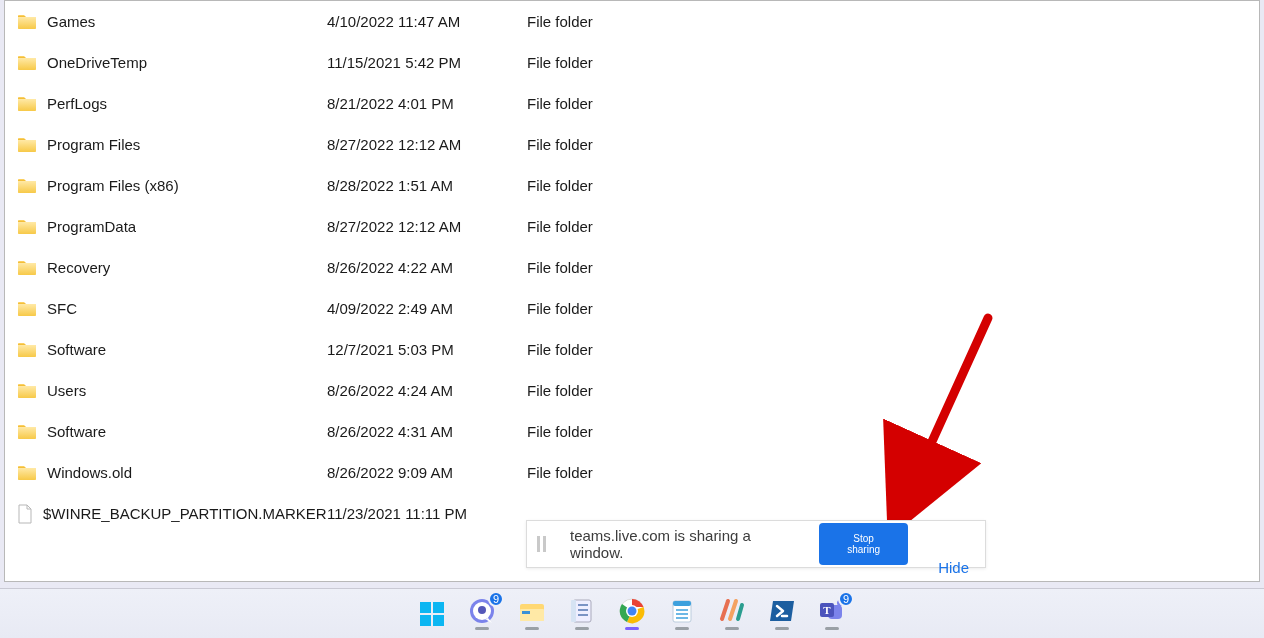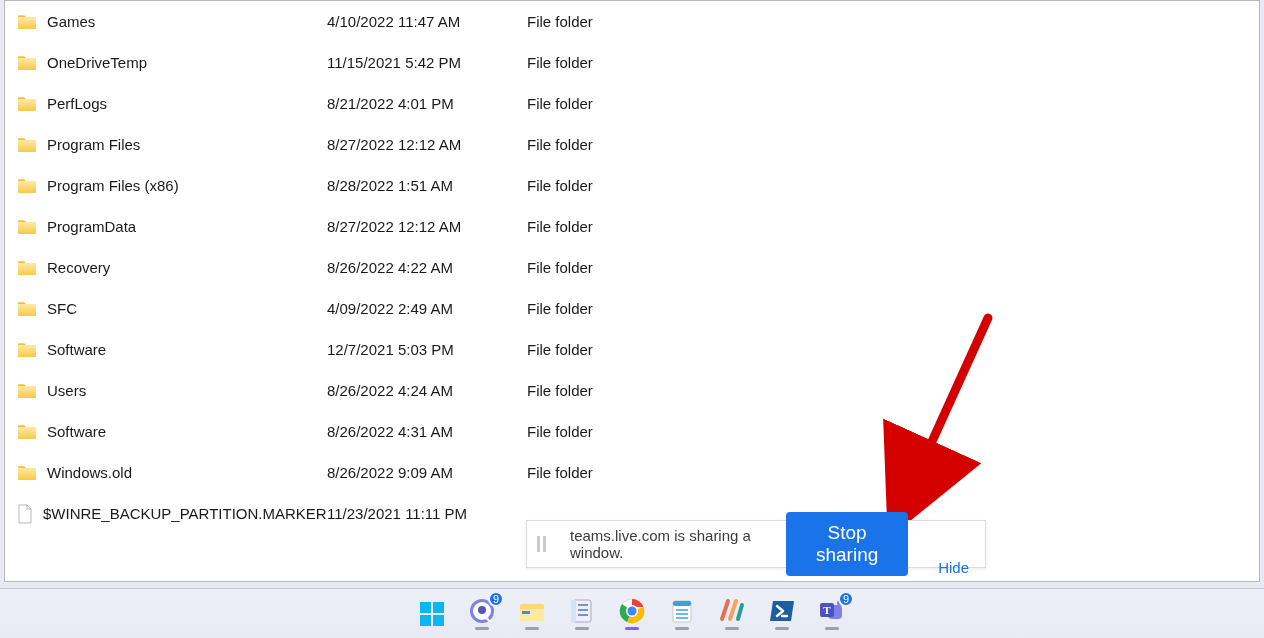--- a/index.html
+++ b/index.html
@@ -24,21 +24,21 @@
   .share-bar {
     position:absolute; right:278px; bottom:70px; width:460px; height:48px;
     background:#fff; border:1px solid #dcdcdc; display:flex; align-items:center;
     padding:0 10px; gap:24px; box-shadow:0 1px 3px rgba(0,0,0,0.08);
   }
   .share-grip { display:flex; gap:3px; }
   .share-grip div { width:3px; height:16px; background:#c9c9c9; }
   .share-text { font-size:15px; color:#3c3c3c; flex:1 1 auto; }
   .share-stop {
     background:#1a73e8; color:#fff; border:none; border-radius:4px;
-    padding:10px 18px; font-size:19px; cursor:pointer;
+    padding:10px 18px; font-size:10px; cursor:pointer;
   }
   .share-hide { color:#1a73e8; font-size:15px; cursor:pointer; padding:4px 6px;margin-top:46px; }
 
   
   .arrow {
     position:absolute; left:870px; top:310px; width:130px; height:210px; pointer-events:none;
   }
 
   
   .taskbar {

